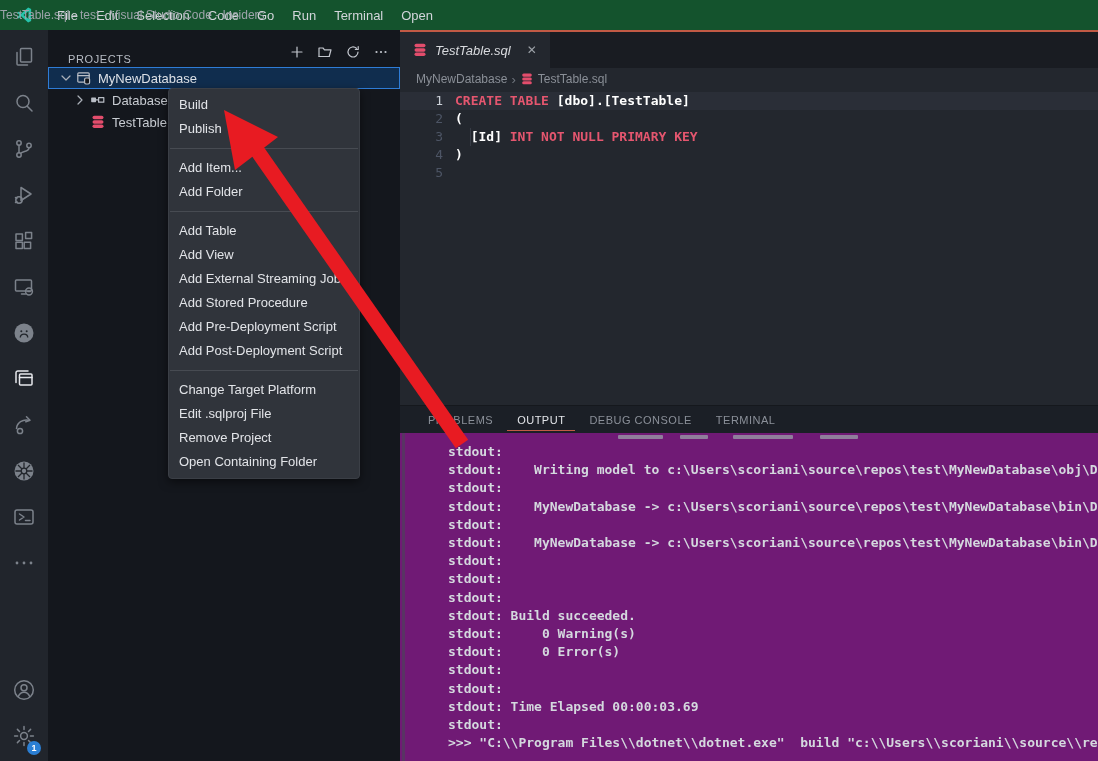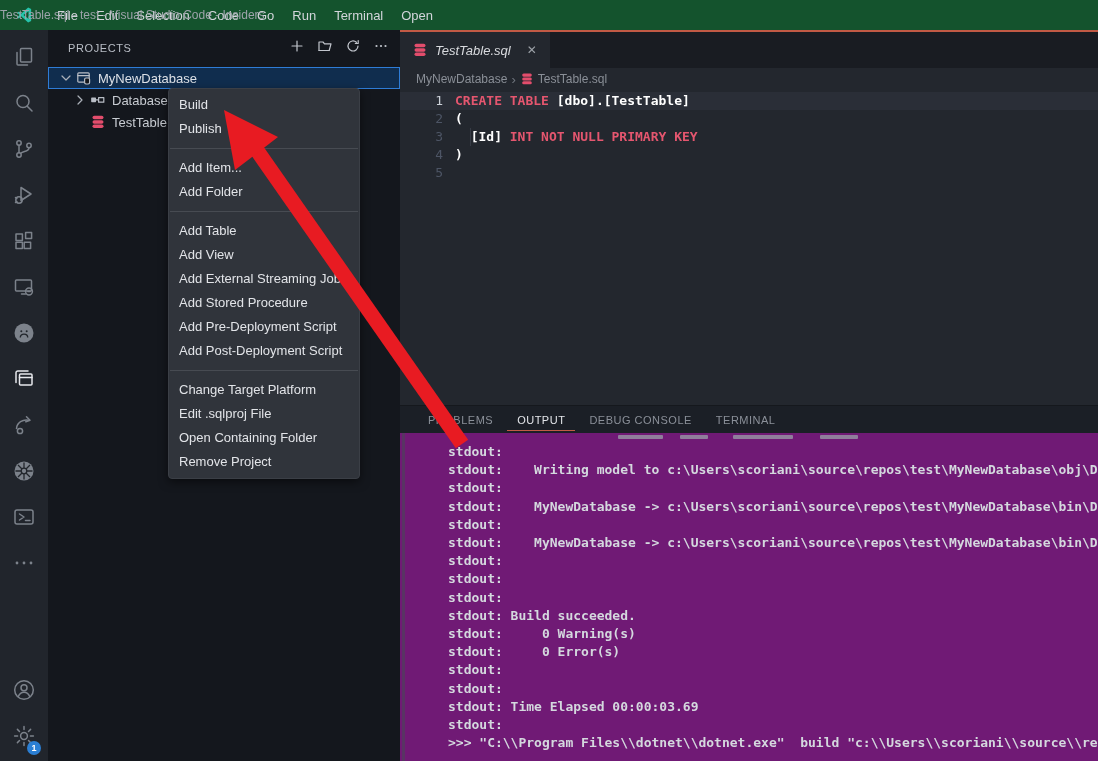--- a/index.html
+++ b/index.html
@@ -23,21 +23,21 @@
   
   .activitybar{width:48px; background:#21252c; display:flex; flex-direction:column; align-items:center; padding-top:6px; flex:none;}
   .act-item{width:48px; height:46px; display:flex; align-items:center; justify-content:center; color:#7c828b; position:relative; cursor:pointer;}
   .act-item.active{color:#e6e8ec;}
   .act-item svg{width:24px; height:24px;}
   .act-spacer{flex:1;}
   .badge{position:absolute; right:7px; bottom:6px; min-width:14px; height:14px; border-radius:8px; background:var(--badge); color:#fff; font-size:9px; line-height:14px; text-align:center; font-weight:bold;}
 
   
   .sidebar{width:352px; background:#14171d; flex:none; position:relative;}
-  .sidebar-header{height:35px; display:flex; align-items:center; padding:0 8px 0 20px;}
+  .sidebar-header{height:35px; display:flex; align-items:flex-end; padding:0 8px 0 20px;}
   .sidebar-title{font-size:11px; letter-spacing:.6px; color:#b9bec6;}
   .sidebar-actions{margin-left:auto; display:flex; gap:6px;}
   .sb-action{width:22px; height:22px; display:flex; align-items:center; justify-content:center; color:#c2c6cd; border-radius:4px; cursor:pointer;}
   .sb-action svg{width:16px; height:16px;}
   .tree{margin-top:2px;}
   .tree-row{height:22px; display:flex; align-items:center; font-size:13px; color:#c8ccd2; position:relative; cursor:pointer; white-space:nowrap; overflow:hidden;}
   .tree-row.selected{background:var(--selrow); color:#dce0e6;}
   .tree-row.selected::after{content:''; position:absolute; inset:0; border:1px solid var(--focus); pointer-events:none;}
   .tw{display:flex; align-items:center; justify-content:center; flex:none;}
   .chev{width:16px; height:16px; color:#aab0b8; margin-right:2px;}
@@ -389,21 +389,21 @@
       <div class="ctx-sep"></div>
       <div class="ctx-item">Add Table</div>
       <div class="ctx-item">Add View</div>
       <div class="ctx-item">Add External Streaming Job</div>
       <div class="ctx-item">Add Stored Procedure</div>
       <div class="ctx-item">Add Pre-Deployment Script</div>
       <div class="ctx-item">Add Post-Deployment Script</div>
       <div class="ctx-sep"></div>
       <div class="ctx-item">Change Target Platform</div>
       <div class="ctx-item">Edit .sqlproj File</div>
+      <div class="ctx-item">Remove Project</div>
       <div class="ctx-item">Open Containing Folder</div>
-      <div class="ctx-item">Remove Project</div>
     </div>
 
   <svg class="arrow-overlay" width="1098" height="761" viewBox="0 0 1098 761">
     <line class="arrow-line" x1="462" y1="444" x2="256" y2="149"></line>
     <polygon class="arrow-head" points="224,110 278,137 235,170"></polygon>
   </svg>
 </div>
 
 </body></html>

